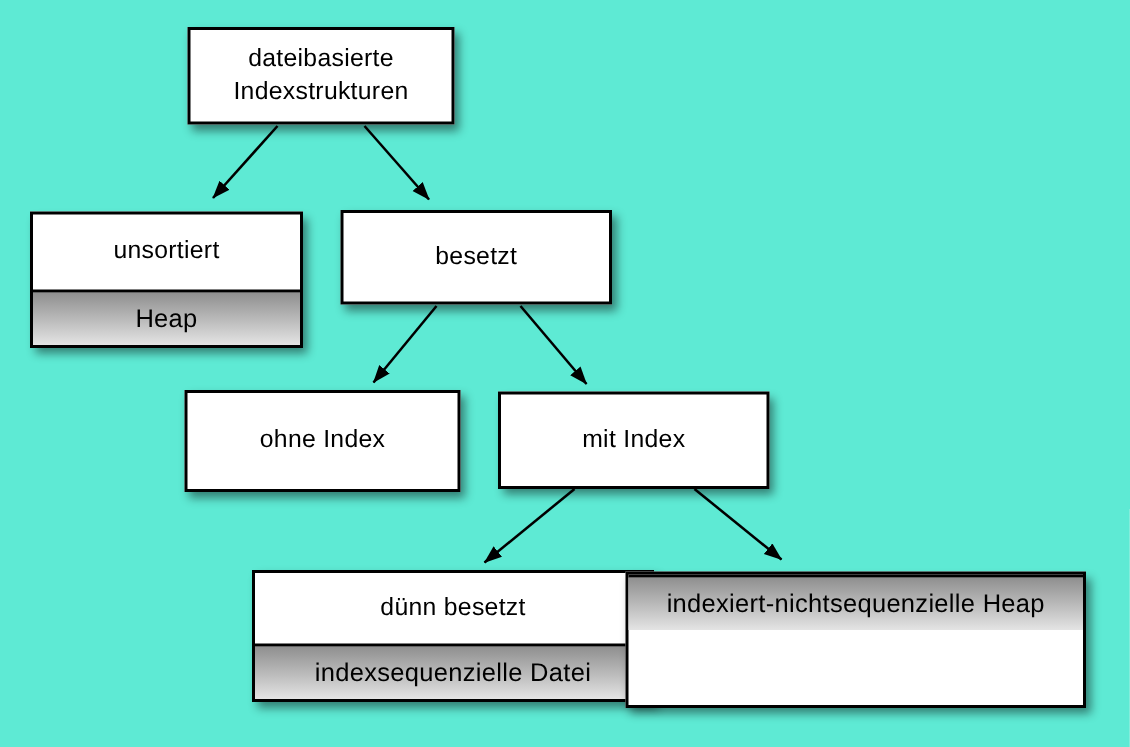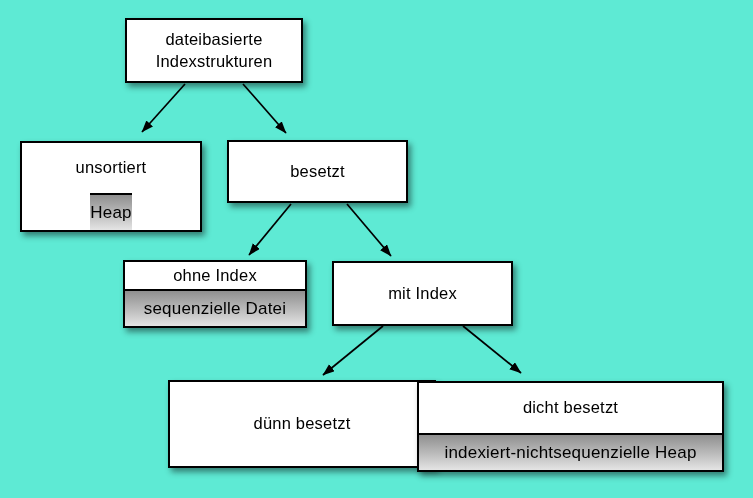--- a/index.html
+++ b/index.html
@@ -55,21 +55,21 @@
     background: linear-gradient(to bottom, #8f8f8f 0%, #bdbdbd 55%, #e4e4e4 100%);
     display: flex;
     align-items: center;
     justify-content: center;
     text-align: center;
     font-size: 17px;
     letter-spacing: 0.2px;
   }
   
   #node-root        { left: 125px; top: 18px;  width: 178px; height: 65px; }
-  #node-unsorted    { left: 20px;  top: 141px; width: 182px; height: 91px; align-items: center; }
+  #node-unsorted    { left: 20px;  top: 141px; width: 182px; height: 91px; }
   #node-sorted      { left: 227px; top: 140px; width: 181px; height: 63px; }
   #node-no-index    { left: 123px; top: 260px; width: 184px; height: 68px; }
   #node-with-index  { left: 332px; top: 261px; width: 181px; height: 65px; }
   #node-sparse      { left: 168px; top: 380px; width: 268px; height: 88px; }
   #node-dense       { left: 417px; top: 381px; width: 307px; height: 91px; }
 </style>
 </head>
 <body>
 
 <div id="canvas">
@@ -96,29 +96,28 @@
     <div class="label">unsortiert</div>
     <div class="impl">Heap</div>
   </div>
 
   <div class="node" id="node-sorted">
     <div class="label">besetzt</div>
   </div>
 
   <div class="node" id="node-no-index">
     <div class="label">ohne Index</div>
-    <div class="impl">sequenzielle Datei</div>
   </div>
 
   <div class="node" id="node-with-index">
     <div class="label">mit Index</div>
   </div>
 
   <div class="node" id="node-sparse">
     <div class="label">dünn besetzt</div>
+    <div class="impl">indexsequenzielle Datei</div>
   </div>
 
   <div class="node" id="node-dense">
-    <div class="label">dicht besetzt</div>
     <div class="impl">indexiert-nichtsequenzielle Heap</div>
   </div>
 
 </div>
 
 </body></html>

